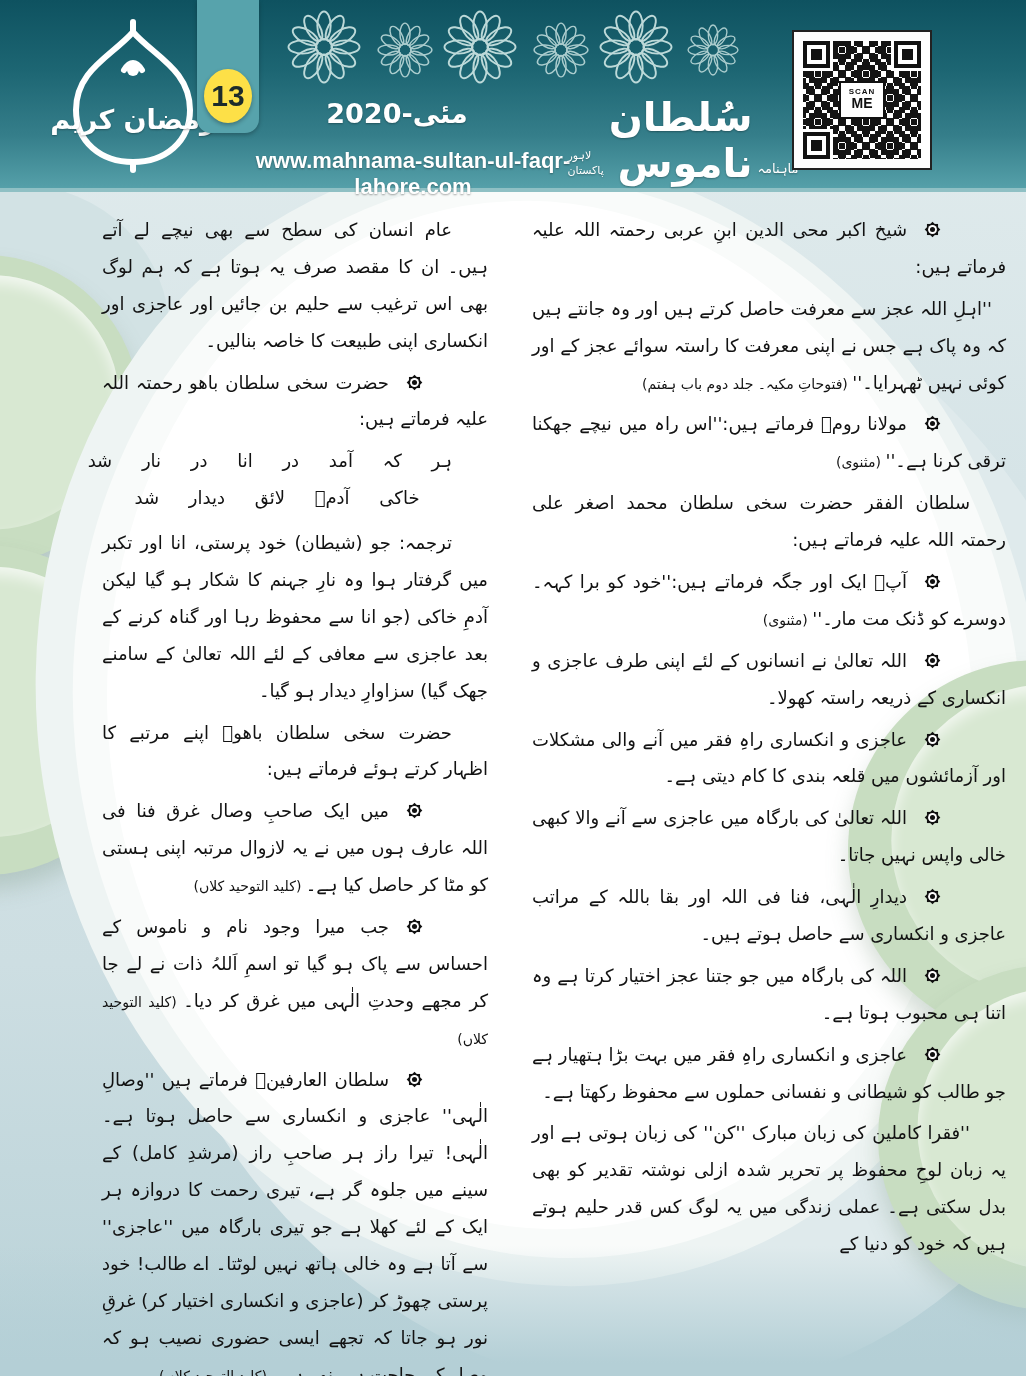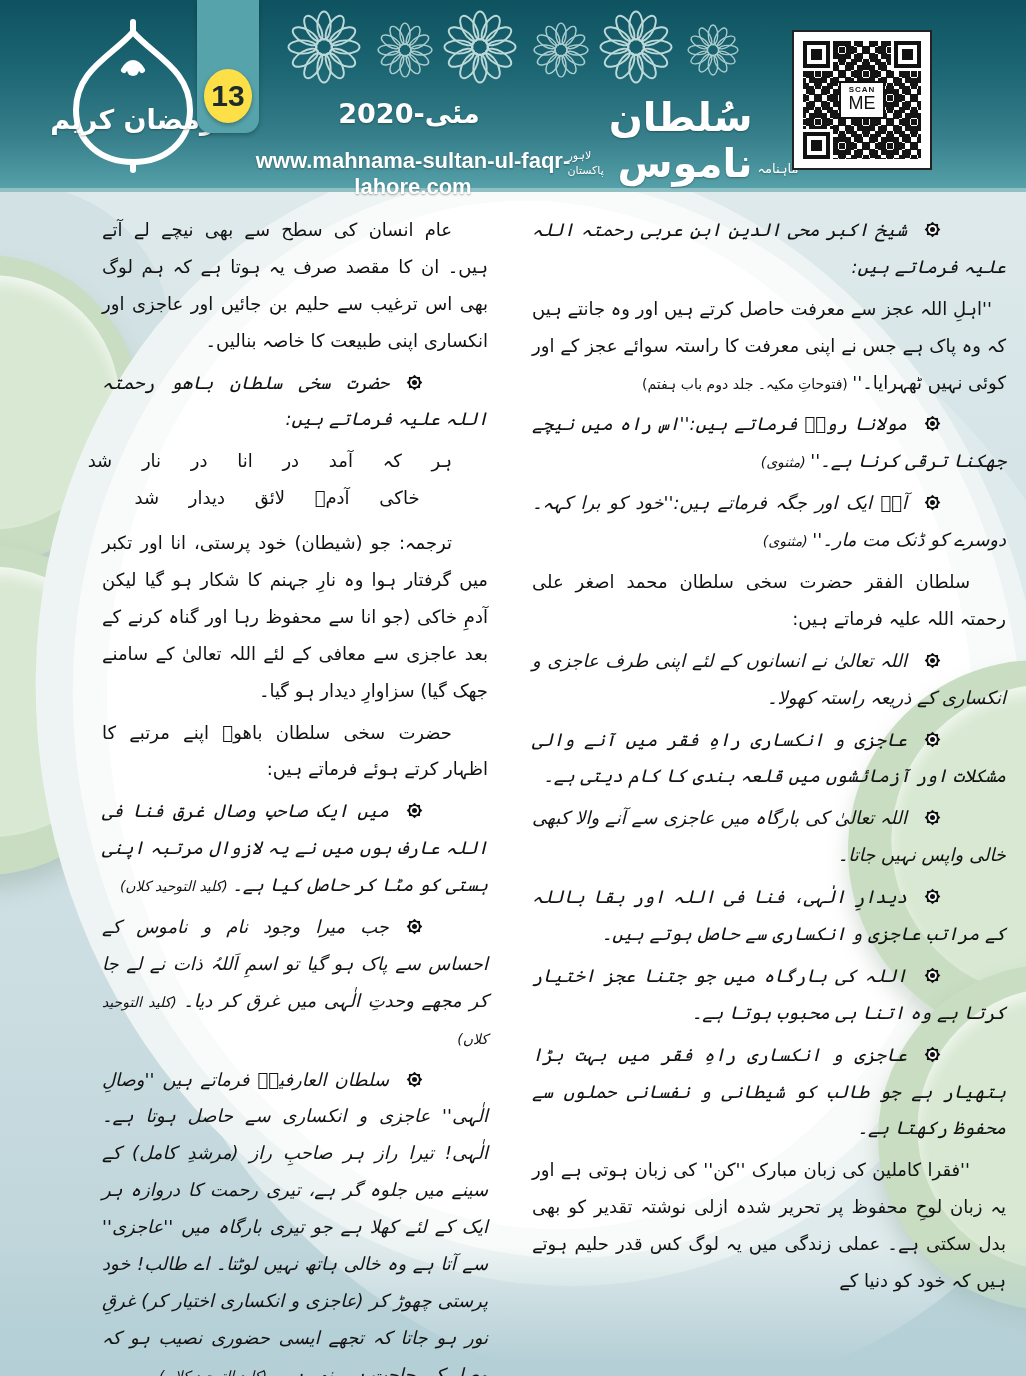--- a/index.html
+++ b/index.html
@@ -34,21 +34,21 @@
   .rosettes{position:absolute;left:285px;top:8px;width:460px;height:92px;}
   .logo{position:absolute;left:28px;top:18px;width:210px;height:158px;color:#fff;}
   .logo-text{position:absolute;left:0;right:0;top:86px;text-align:center;font-weight:bold;
     font-size:27px;direction:rtl;text-shadow:0 1px 2px rgba(0,0,0,.3);}
   .tab{position:absolute;left:197px;top:0;width:62px;height:133px;background:#57a3ac;
     border-radius:0 0 14px 14px;box-shadow:0 2px 4px rgba(0,0,0,.25);}
   .badge{position:absolute;left:7px;top:69px;width:48px;height:54px;border-radius:50%;
     background:#fde047;color:#1c2b2b;font:bold 30px/54px "Liberation Sans",sans-serif;
     text-align:center;box-shadow:0 2px 4px rgba(0,0,0,.3);}
   .date{position:absolute;left:322px;top:98px;width:150px;text-align:center;color:#fff;
-    font-weight:bold;font-size:27px;direction:rtl;text-shadow:0 1px 2px rgba(0,0,0,.3);margin-left:12px;}
+    font-weight:bold;font-size:27px;direction:rtl;text-shadow:0 1px 2px rgba(0,0,0,.3);}
   .url{position:absolute;left:213px;top:148px;width:400px;text-align:center;color:#fff;
     font:bold 22px/1.2 "Liberation Sans",sans-serif;text-shadow:0 1px 2px rgba(0,0,0,.35);}
   .mag{position:absolute;left:577px;top:94px;width:212px;height:92px;color:#fff;direction:rtl;
     display:flex;align-items:flex-end;justify-content:center;gap:5px;
     text-shadow:0 1px 2px rgba(0,0,0,.3);}
   .mag-prefix{font-size:13px;padding-bottom:10px;}
   .mag-title{font-size:40px;font-weight:bold;line-height:1.15;}
   .mag-city{display:flex;flex-direction:column;font-size:11px;line-height:1.3;padding-bottom:8px;align-items:flex-end;}
   
   .qr{position:absolute;left:792px;top:30px;width:140px;height:140px;background:#fff;
@@ -59,31 +59,31 @@
      repeating-conic-gradient(#141414 0 25%,transparent 0 50%) 3px 5px/16px 16px;}
   .finder{position:absolute;width:27px;height:27px;border:4px solid #111;background:#fff;
     box-sizing:border-box;box-shadow:0 0 0 3px #fff;}
   .finder::after{content:"";position:absolute;inset:4px;background:#111;}
   .f-tl{left:9px;top:9px;} .f-tr{right:9px;top:9px;} .f-bl{left:9px;bottom:9px;}
   .scanme{position:absolute;left:50%;top:50%;transform:translate(-50%,-50%);
     width:46px;height:38px;background:#fff;border:2px solid #111;box-sizing:border-box;
     display:flex;flex-direction:column;align-items:center;justify-content:center;
     font-family:"Liberation Sans",sans-serif;color:#111;}
   .scanme .s1{font-size:8px;font-weight:bold;letter-spacing:1px;line-height:1;}
-  .scanme .s2{font-size:18px;font-weight:normal;line-height:1.1;}
+  .scanme .s2{font-size:14px;font-weight:bold;line-height:1.1;}
   
   .content{position:absolute;left:0;top:204px;width:1026px;z-index:4;direction:rtl;
     display:flex;gap:44px;padding:8px 20px 0 102px;box-sizing:border-box;
     color:#121212;text-align:justify;font-size:18px;line-height:2.05;}
   .col-right{width:474px;}
   .col-left{width:386px;}
   .para{position:relative;margin:0 0 5px;}
   .para.para{text-indent:36px;}
   .para.quote{text-indent:14px;}
-  .para.bullet{text-indent:0;font-style:italic;}
+  .para.bullet{text-indent:0;}
   .orn{display:inline-block;width:19px;height:19px;vertical-align:-3px;
     margin-right:64px;margin-left:16px;}
   .ref{font-size:14px;}
   .verse{margin:2px 0 8px;text-align:center;}
   .verse-line{word-spacing:24px;white-space:nowrap;}
 </style>
 </head>
 <body>
 
 <svg width="0" height="0" style="position:absolute">
@@ -179,27 +179,27 @@
     <circle cx="12" cy="12" r="5.6" fill="#fff"></circle>
     <circle cx="12" cy="12" r="3.2" fill="#111"></circle>
   </svg>شیخ اکبر محی الدین ابنِ عربی رحمتہ اللہ علیہ فرماتے ہیں:</div>
         <div class="para quote">''اہلِ اللہ عجز سے معرفت حاصل کرتے ہیں اور وہ جانتے ہیں کہ وہ پاک ہے جس نے اپنی معرفت کا راستہ سوائے عجز کے اور کوئی نہیں ٹھہرایا۔''<span class="ref"> (فتوحاتِ مکیہ۔ جلد دوم باب ہفتم)</span></div>
         <div class="para bullet"><svg class="orn" viewBox="0 0 24 24">
     <rect x="5" y="5" width="14" height="14" fill="#111"></rect>
     <rect x="5" y="5" width="14" height="14" fill="#111" transform="rotate(45 12 12)"></rect>
     <circle cx="12" cy="12" r="5.6" fill="#fff"></circle>
     <circle cx="12" cy="12" r="3.2" fill="#111"></circle>
   </svg>مولانا رومؒ فرماتے ہیں:''اس راہ میں نیچے جھکنا ترقی کرنا ہے۔''<span class="ref"> (مثنوی)</span></div>
+        <div class="para para">سلطان الفقر حضرت سخی سلطان محمد اصغر علی رحمتہ اللہ علیہ فرماتے ہیں:</div>
         <div class="para bullet"><svg class="orn" viewBox="0 0 24 24">
     <rect x="5" y="5" width="14" height="14" fill="#111"></rect>
     <rect x="5" y="5" width="14" height="14" fill="#111" transform="rotate(45 12 12)"></rect>
     <circle cx="12" cy="12" r="5.6" fill="#fff"></circle>
     <circle cx="12" cy="12" r="3.2" fill="#111"></circle>
   </svg>آپؒ ایک اور جگہ فرماتے ہیں:''خود کو برا کہہ۔ دوسرے کو ڈنک مت مار۔''<span class="ref"> (مثنوی)</span></div>
-        <div class="para para">سلطان الفقر حضرت سخی سلطان محمد اصغر علی رحمتہ اللہ علیہ فرماتے ہیں:</div>
         <div class="para bullet"><svg class="orn" viewBox="0 0 24 24">
     <rect x="5" y="5" width="14" height="14" fill="#111"></rect>
     <rect x="5" y="5" width="14" height="14" fill="#111" transform="rotate(45 12 12)"></rect>
     <circle cx="12" cy="12" r="5.6" fill="#fff"></circle>
     <circle cx="12" cy="12" r="3.2" fill="#111"></circle>
   </svg>اللہ تعالیٰ نے انسانوں کے لئے اپنی طرف عاجزی و انکساری کے ذریعہ راستہ کھولا۔</div>
         <div class="para bullet"><svg class="orn" viewBox="0 0 24 24">
     <rect x="5" y="5" width="14" height="14" fill="#111"></rect>
     <rect x="5" y="5" width="14" height="14" fill="#111" transform="rotate(45 12 12)"></rect>
     <circle cx="12" cy="12" r="5.6" fill="#fff"></circle>

